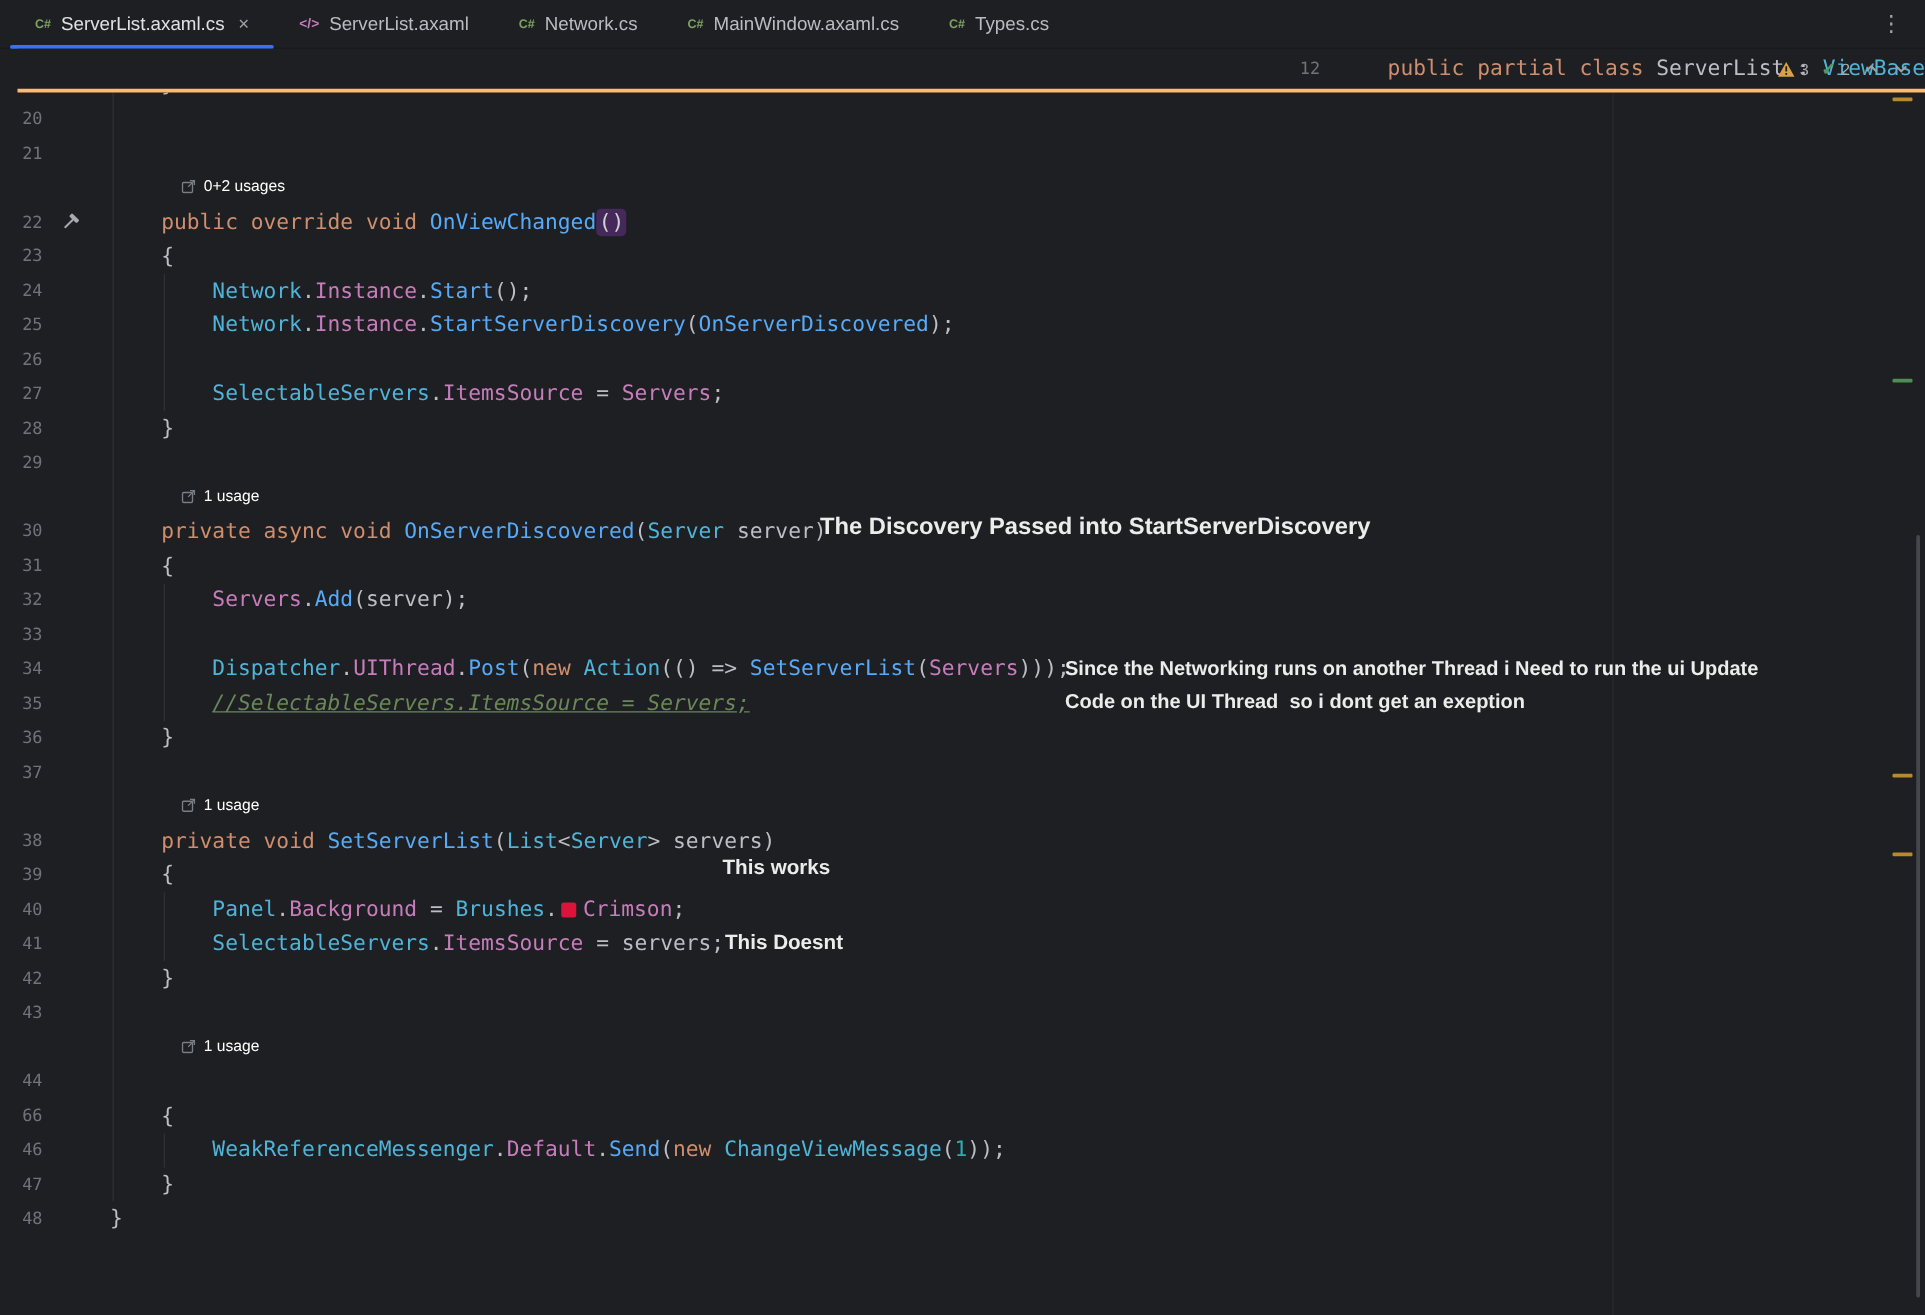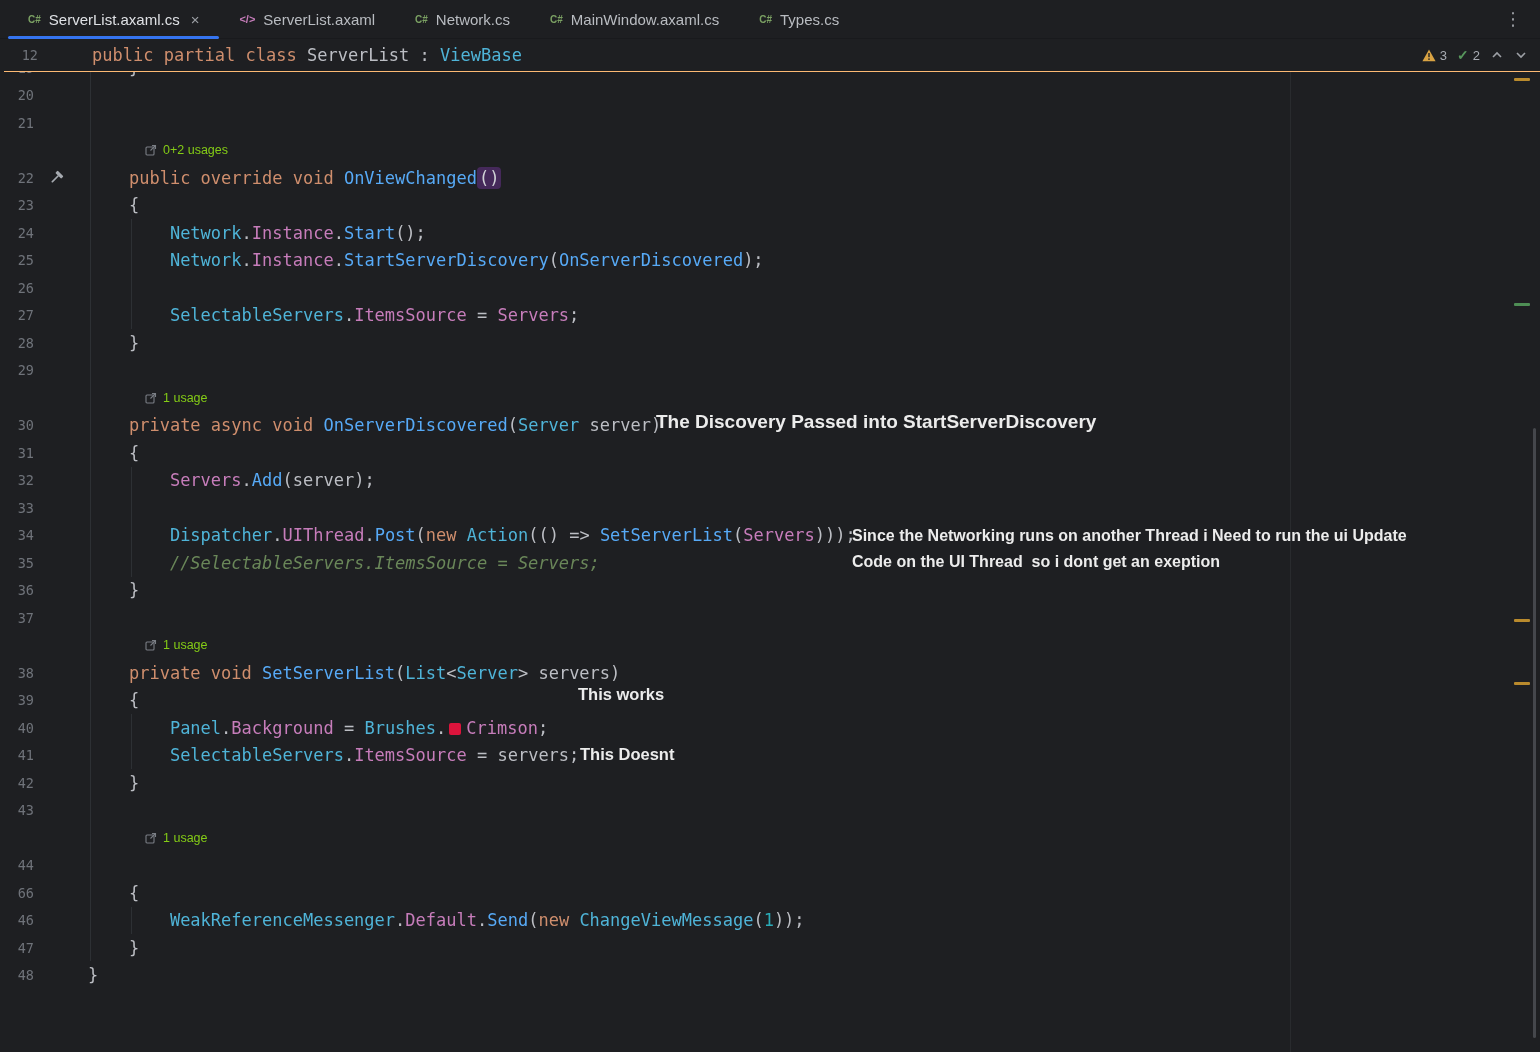--- a/index.html
+++ b/index.html
@@ -14,52 +14,52 @@
   .tab.active{color:#DFE1E5;}
   .tab.active::after{content:"";position:absolute;left:0;right:0;bottom:-1px;height:3px;
        background:var(--c-accent);border-radius:2px;}
   .ficon{font-size:10px;font-weight:700;}
   .ficon.cs{color:#7BA163;}
   .ficon.xaml{color:#C77DBB;font-size:11px;}
   .tab-close{color:#9DA0A6;font-size:15px;margin-left:3px;}
   .kebab{margin-left:auto;align-self:center;padding:0 18px;color:#9DA0A6;font-size:18px;}
 
   
-  .sticky{position:absolute;top:39px;left:4px;right:0;height:32px;display:flex;align-items:center;
-          background:#1E1F22;border-bottom:1px solid #fdba74;z-index:6;}
+  .sticky{position:absolute;top:39px;left:14px;right:0;height:32px;display:flex;align-items:center;
+          background:#1E1F22;border-bottom:3px solid #fdba74;z-index:6;justify-content:flex-end;}
   .inspections{position:absolute;right:12px;top:39px;height:32px;display:flex;align-items:center;
           gap:10px;z-index:7;font-size:13px;color:#A8ACB3;}
   .insp-item{display:inline-flex;align-items:center;gap:4px;}
   .okmark{color:var(--c-ok-green);font-weight:700;font-size:14px;}
 
   
   .gutter{width:88px;flex:0 0 88px;display:flex;align-items:center;}
   .lnum{width:34px;text-align:right;font-family:"DejaVu Sans Mono","Liberation Mono",monospace;
         font-size:13.5px;color:#6F737A;}
   .gicon{width:44px;display:flex;justify-content:center;align-items:center;}
   .code{font-family:"DejaVu Sans Mono","Liberation Mono",monospace;font-size:17px;
         white-space:pre;color:var(--c-plain);}
 
   .tk-k{color:var(--c-keyword);}
   .tk-t{color:var(--c-type);}
   .tk-m{color:var(--c-method);}
   .tk-f{color:var(--c-field);}
   .tk-p{color:var(--c-plain);}
-  .tk-c{color:var(--c-comment);font-style:italic;}
+  .tk-c{color:var(--c-comment);font-style:italic;text-decoration:underline;}
   .tk-num{color:var(--c-number);}
   .tk-hl{background:#45295A;border-radius:4px;padding:1px 2px;color:#D0D2D6;}
   .swatch{display:inline-block;width:12px;height:12px;border-radius:2px;
           margin:0 5px 0 3px;vertical-align:-1px;}
 
   
   .editor{position:absolute;top:71px;left:0;right:0;bottom:0;overflow:hidden;background:#1E1F22;}
   .rows{margin-top:-17px;position:relative;z-index:2;}
   .row{height:27.5px;display:flex;align-items:center;}
   .inlay-chip{display:inline-flex;align-items:center;gap:6px;margin-left:41px;
-          font-family:"Liberation Sans",sans-serif;font-size:12.5px;color:#84cc16;padding-left:16px;}
+          font-family:"Liberation Sans",sans-serif;font-size:12.5px;color:#ffffff;padding-left:16px;}
 
   .wrapguide{position:absolute;left:1290px;top:0;bottom:0;width:1px;background:#292B2E;z-index:1;}
   .guide{position:absolute;width:1px;background:#2D3034;z-index:1;}
   .g1{left:90px;top:0;height:890px;}
   .g2{left:131px;top:148px;height:110px;}
   .g3{left:131px;top:396px;height:110px;}
   .g4{left:131px;top:643px;height:55px;}
   .g5{left:131px;top:836px;height:27px;}
 
   

